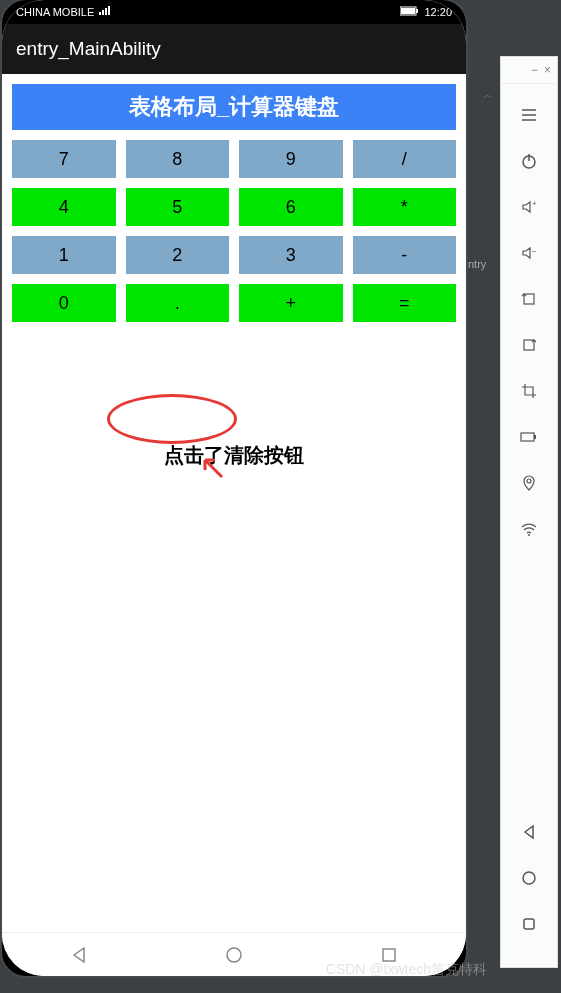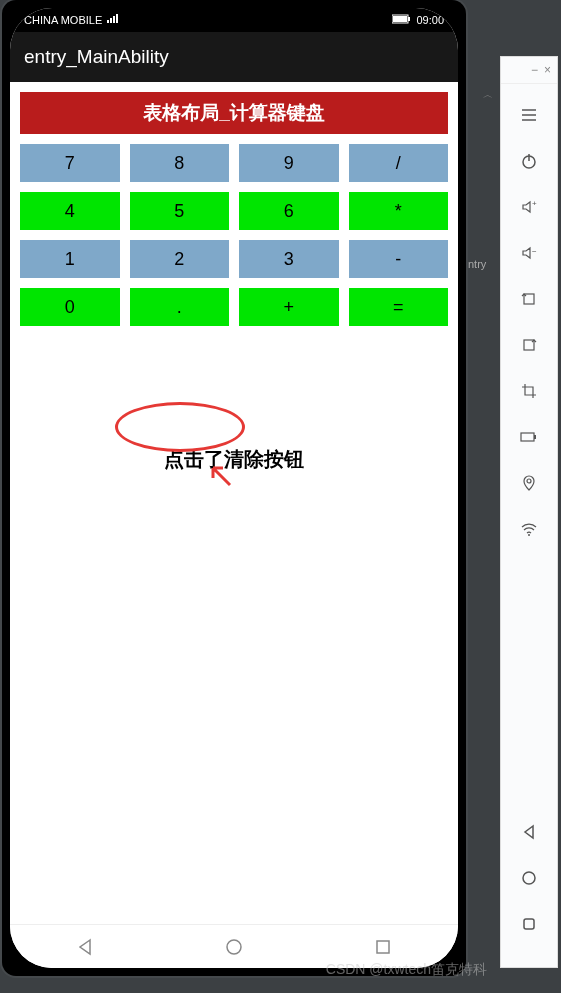--- a/index.html
+++ b/index.html
@@ -11,22 +11,21 @@
       position: relative;
       overflow: hidden;
     }
     .phone-frame {
       position: absolute;
       left: 2px;
       top: 0;
       width: 464px;
       height: 976px;
       background: #000;
-      border-radius: 14px;
-      padding: 8px;
+      border-radius: 24px;
       box-shadow: 0 0 0 2px rgba(255,255,255,0.05);
     }
     .phone-screen {
       width: 100%;
       height: 100%;
       background: #fff;
       border-radius: 42px;
       overflow: hidden;
       position: relative;
     }
@@ -53,25 +52,25 @@
       padding: 0 14px;
       font-size: 19px;
     }
     .app-body {
       padding: 10px;
       background: #fff;
       height: calc(100% - 118px);
       position: relative;
     }
     .title-bar {
-      background: #b91c1c;
+      background: #3b82f6;
       color: #fff;
       text-align: center;
       padding: 8px;
-      font-size: 19px;
+      font-size: 22px;
       font-weight: bold;
       margin-bottom: 10px;
     }
     .keypad {
       display: grid;
       grid-template-columns: repeat(4, 1fr);
       gap: 10px;
       margin-bottom: 10px;
     }
     .key {
@@ -220,21 +219,21 @@
         </span>
       </div>
       <div class="status-right">
         <span class="battery-icon">
           <svg width="20" height="10">
               <rect x="0" y="1" width="16" height="8" stroke="#fff" fill="none" stroke-width="1"></rect>
               <rect x="1" y="2" width="14" height="6" fill="#fff"></rect>
               <rect x="16" y="3" width="2" height="4" fill="#fff"></rect>
             </svg>
         </span>
-        <span>09:00</span>
+        <span>12:20</span>
       </div>
     </div>
 
     <div class="app-header">
       <span>entry_MainAbility</span>
     </div>
 
     <div class="app-body">
       <div class="title-bar">表格布局_计算器键盘</div>
       <div class="keypad" id="keypad">

